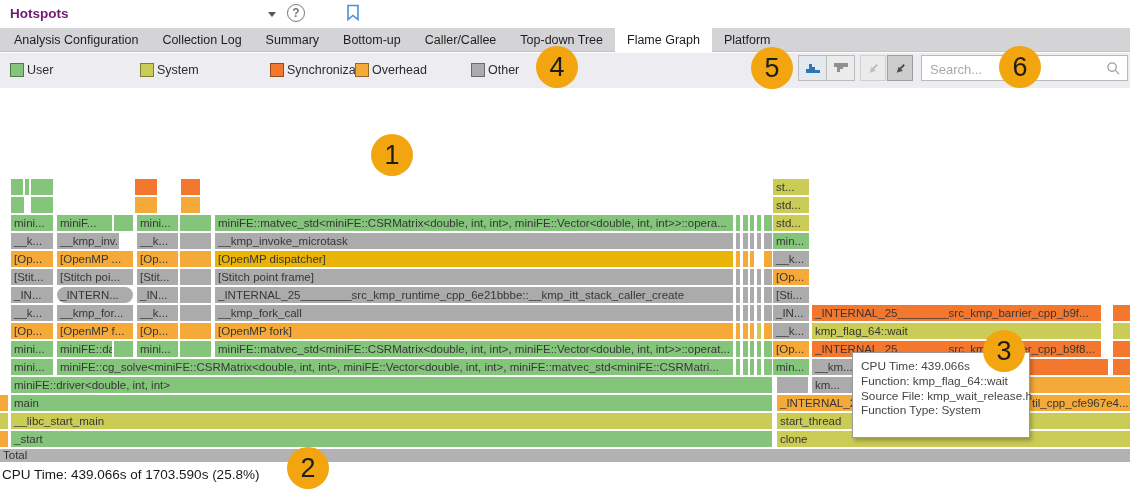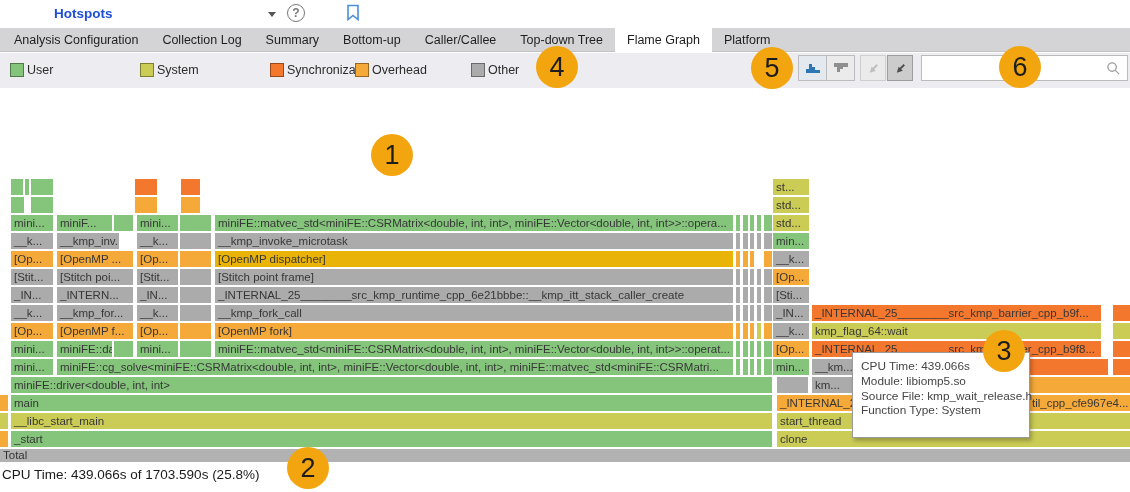--- a/index.html
+++ b/index.html
@@ -3,21 +3,21 @@
 <meta charset="utf-8">
 <style>
   html,body{margin:0;padding:0;}
   body{
     width:1130px;height:492px;position:relative;overflow:hidden;
     background:#ffffff;font-family:"Liberation Sans",sans-serif;
     -webkit-font-smoothing:antialiased;
   }
   
   #header{position:absolute;left:0;top:0;width:1130px;height:28px;background:#fff;}
-  #app-title{position:absolute;left:10px;top:6px;font-size:13.5px;font-weight:bold;color:#1d4ed8;margin-left:44px;}
+  #app-title{position:absolute;left:10px;top:6px;font-size:13.5px;font-weight:bold;color:#701a75;}
   #view-title{position:absolute;left:88px;top:6px;font-size:13.5px;color:#333;margin-top:30px;}
   #view-caret{position:absolute;left:268px;top:12px;width:0;height:0;
     border-left:4.5px solid transparent;border-right:4.5px solid transparent;border-top:5px solid #555;}
   #help-icon{position:absolute;left:287px;top:4px;width:16px;height:16px;border:1.5px solid #777;
     border-radius:50%;color:#777;font-size:12px;line-height:16px;text-align:center;font-weight:bold;}
   #guide-icon{position:absolute;left:345px;top:4px;}
   
   #tab-bar{position:absolute;left:0;top:28px;width:1130px;height:24px;background:#d4d4d6;
     border-bottom:1px solid #c3c3c5;white-space:nowrap;padding-left:2px;box-sizing:border-box;}
   .tab{display:inline-block;padding:5px 12px 4px 12px;font-size:12.5px;color:#1e1e1e;height:15px;cursor:default;}
@@ -107,20 +107,21 @@
   </svg>
 </div>
 <div class="tbtn" style="left:887px;width:26px;background:#cccccc;border-color:#9d9d9d;">
   <svg width="15" height="15" viewBox="0 0 16 16">
     <line x1="12" y1="4" x2="7" y2="9" stroke="#4d4d4d" stroke-width="2"></line>
     <polygon points="4,12.5 10.5,10.5 6,6" fill="#4d4d4d"></polygon>
   </svg>
 </div>
 
 <div id="search-box">
+  <input id="search-input" type="text" placeholder="Search..." style="">
   <span id="search-glass">
     <svg width="15" height="15" viewBox="0 0 16 16">
       <circle cx="6.5" cy="6.5" r="4.5" fill="none" stroke="#9d9d9d" stroke-width="1.4"></circle>
       <line x1="10" y1="10" x2="14" y2="14" stroke="#9d9d9d" stroke-width="1.4"></line>
     </svg>
   </span>
 </div>
 
 <div id="flame">
     <div class="bar" style="left: 11px; top: 179px; width: 12px; background: rgb(132, 197, 123);"></div>
@@ -218,21 +219,21 @@
     <div class="bar" style="left: 743px; top: 269px; width: 5px; background: rgb(171, 171, 171);"></div>
     <div class="bar" style="left: 750px; top: 269px; width: 4px; background: rgb(171, 171, 171);"></div>
     <div class="bar" style="left: 757px; top: 269px; width: 4px; background: rgb(171, 171, 171);"></div>
     <div class="bar" style="left: 764px; top: 269px; width: 8px; background: rgb(171, 171, 171);"></div>
     <div class="bar" style="left: 773px; top: 269px; width: 36px; background: rgb(244, 169, 57);">
       <span>[Op...</span>
     </div>
     <div class="bar" style="left: 11px; top: 287px; width: 42px; background: rgb(171, 171, 171);">
       <span>_IN...</span>
     </div>
-    <div class="bar" style="left: 57px; top: 287px; width: 76px; background: rgb(171, 171, 171);">
+    <div class="bar" style="left: 57px; top: 287px; width: 76px; background: rgb(171, 171, 171); border-radius: 8px;">
       <span>_INTERN...</span>
     </div>
     <div class="bar" style="left: 137px; top: 287px; width: 41px; background: rgb(171, 171, 171);">
       <span>_IN...</span>
     </div>
     <div class="bar" style="left: 180px; top: 287px; width: 31px; background: rgb(171, 171, 171);"></div>
     <div class="bar" style="left: 215px; top: 287px; width: 518px; background: rgb(171, 171, 171); text-align: right;">
       <span>_INTERNAL_25________src_kmp_runtime_cpp_6e21bbbe::__kmp_itt_stack_caller_create</span>
     </div>
     <div class="bar" style="left: 736px; top: 287px; width: 4px; background: rgb(171, 171, 171);"></div>
@@ -371,21 +372,21 @@
   </div>
 
 <div id="total-bar">
   <span>Total</span>
 </div>
 
 <div id="status-line">CPU Time: 439.066s of 1703.590s (25.8%)</div>
 
 <div id="tooltip">
     <div class="tip-line">CPU Time: 439.066s</div>
-    <div class="tip-line">Module: libiomp5.so</div>
+    <div class="tip-line">Function: kmp_flag_64::wait</div>
     <div class="tip-line">Source File: kmp_wait_release.h</div>
     <div class="tip-line">Function Type: System</div>
   </div>
 
 <div class="callout" style="left: 371px; top: 134px; background: rgb(242, 165, 15);">1</div>
 <div class="callout" style="left: 287px; top: 447px; background: rgb(242, 165, 15);">2</div>
 <div class="callout" style="left: 983px; top: 330px; background: rgb(242, 165, 15);">3</div>
 <div class="callout" style="left: 536px; top: 46px; background: rgb(242, 165, 15);">4</div>
 <div class="callout" style="left: 751px; top: 47px; background: rgb(242, 165, 15);">5</div>
 <div class="callout" style="left: 999px; top: 46px; background: rgb(242, 165, 15);">6</div>

